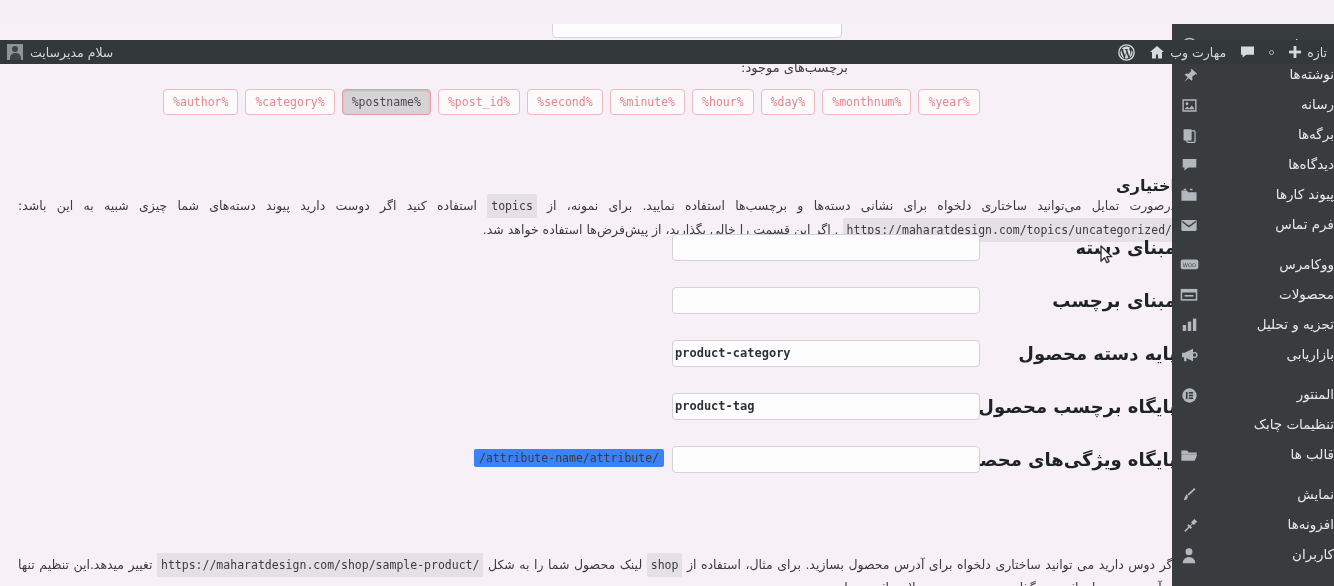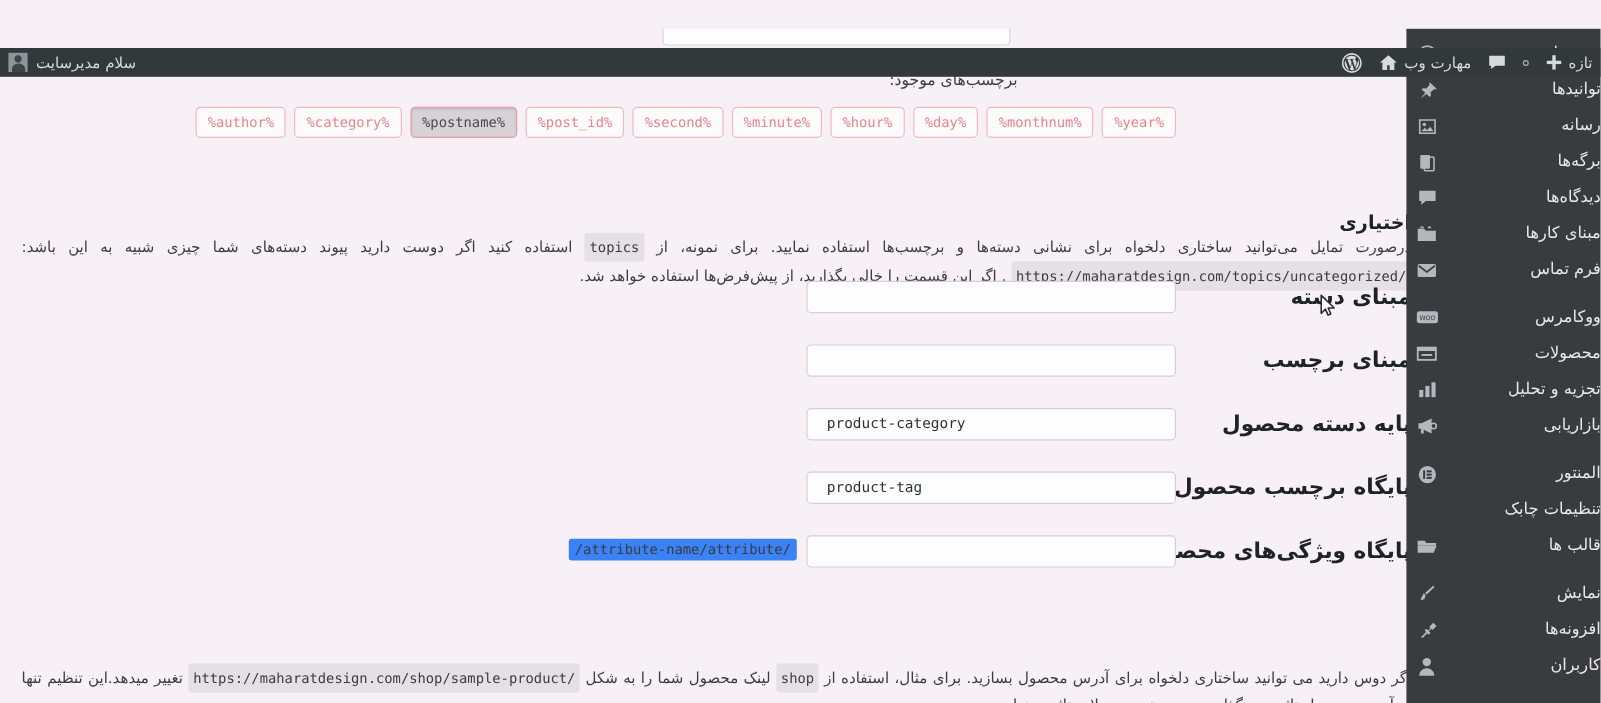--- a/index.html
+++ b/index.html
@@ -271,26 +271,27 @@
     top: 0;
     width: 308px;
     height: 27px;
     background: #fefdfe;
     border: 1px solid #d5cfd6;
     border-radius: 4px;
     box-sizing: border-box;
     font-family: "DejaVu Sans Mono", "Liberation Mono", monospace;
     font-size: 12px;
     color: #2c3338;
-    padding: 0 16px;
+    padding: 0 2px;
     direction: ltr;
     text-align: left;
     line-height: 25px;
     white-space: nowrap;
     overflow: hidden;
+    font-weight: bold;
   }
   .frow .fsuffix {
     position: absolute;
     right: 532px;
     top: 3px;
     font-family: "DejaVu Sans Mono", "Liberation Mono", monospace;
     font-size: 11.5px;
     background: #3b82f6;
     color: #3b3b40;
     padding: 2px 5px;
@@ -369,21 +370,21 @@
       <span class="mi-icon">
         <svg width="17" height="17" viewBox="0 0 20 20">
             <circle cx="10" cy="10" r="8.3" fill="none" stroke="#b2b8bd" stroke-width="1.7"></circle>
             <path d="M10 10l3.8-3.2-2.8 4.3z" fill="#b2b8bd"></path>
             <circle cx="10" cy="10" r="1.4" fill="#b2b8bd"></circle>
           </svg>
       </span>
     </div>
 
     <div class="menu-item">
-      <span class="mi-label">توانید‌ها</span>
+      <span class="mi-label">نوشته‌ها</span>
       <span class="mi-icon">
         <svg width="17" height="17" viewBox="0 0 20 20">
             <path d="M12.5 2l-1 1.2.9.8-3.4 4-3.1-.4L4.2 9l3.7 3.2-4.4 5.3 5.5-4.2 3.4 3 1.1-1.7-.4-3 4-3.4.9.9 1.1-1z" fill="#b2b8bd"></path>
           </svg>
       </span>
     </div>
 
     <div class="menu-item">
       <span class="mi-label">رسانه</span>
       <span class="mi-icon">
@@ -408,21 +409,21 @@
     <div class="menu-item">
       <span class="mi-label">دیدگاه‌ها</span>
       <span class="mi-icon">
         <svg width="17" height="16" viewBox="0 0 20 18">
             <path d="M2 2h16v10H8.5L4 15.5V12H2z" fill="#b2b8bd"></path>
           </svg>
       </span>
     </div>
 
     <div class="menu-item">
-      <span class="mi-label">مبنای کارها</span>
+      <span class="mi-label">پیوند کارها</span>
       <span class="mi-icon">
         <svg width="18" height="16" viewBox="0 0 20 18">
             <path d="M1.5 4h6l1.6 2h9.4v9.5h-17z" fill="#b2b8bd"></path>
             <rect x="4" y="2" width="3" height="1.6" fill="#b2b8bd"></rect>
             <rect x="11" y="2" width="3" height="1.6" fill="#b2b8bd"></rect>
           </svg>
       </span>
     </div>
 
     <div class="menu-item">

